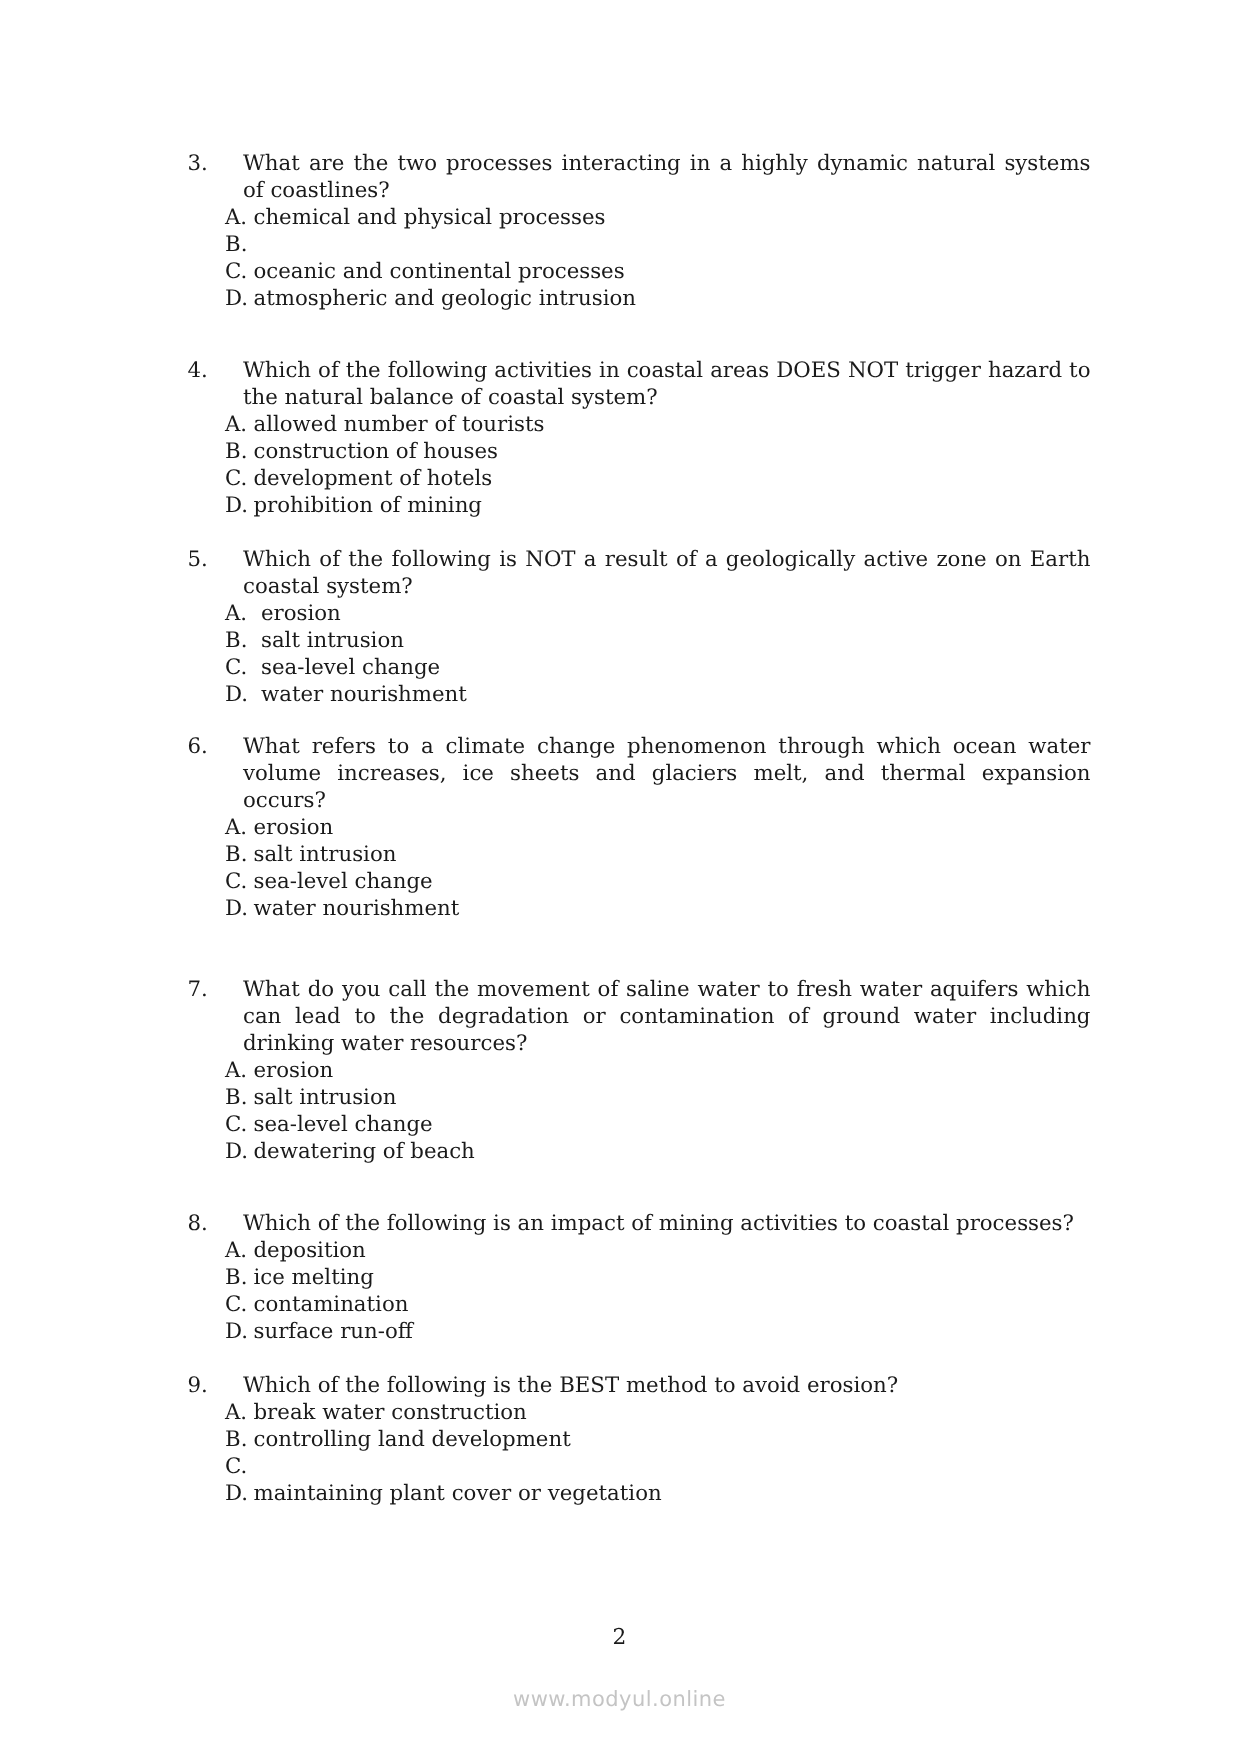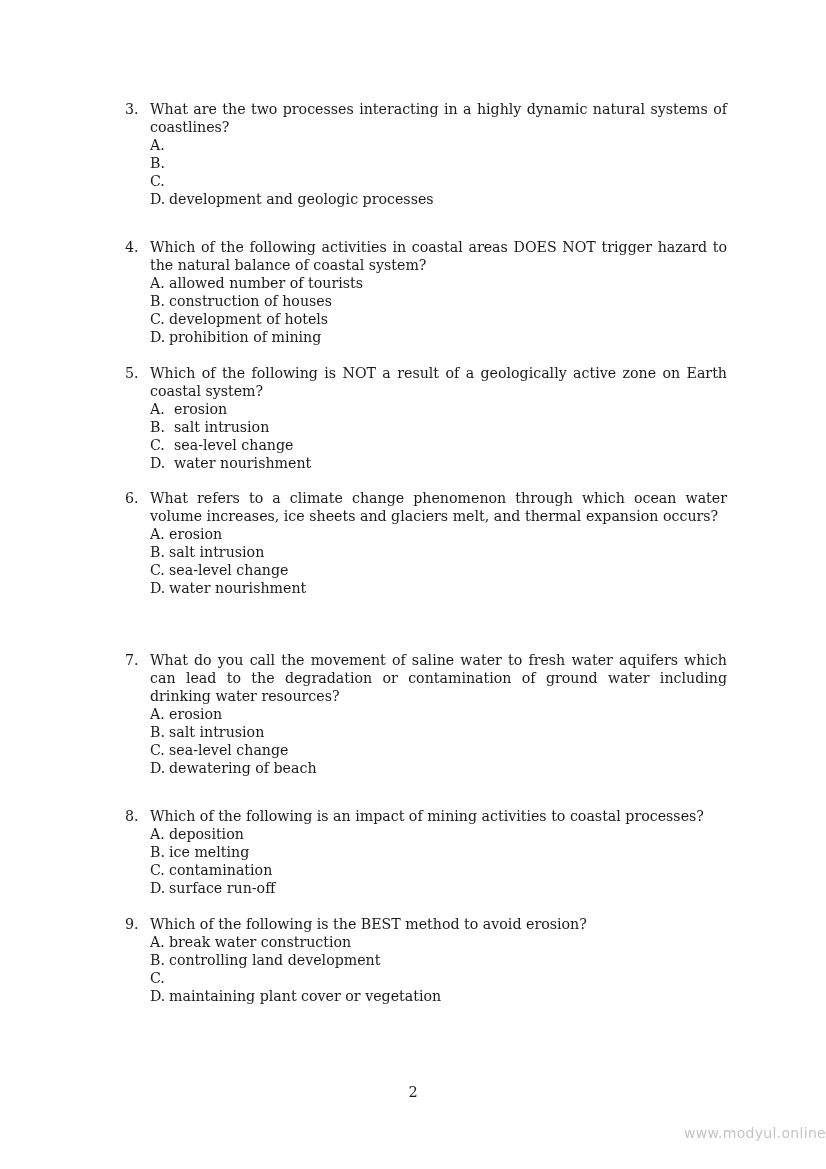--- a/index.html
+++ b/index.html
@@ -33,20 +33,21 @@
       display: flex;
     }
     .q-num {
       width: 25px;
       flex: 0 0 25px;
     }
     .q-text {
       flex: 1 1 auto;
       text-align: justify;
       text-align-last: left;
+      margin-left: 12px;
     }
     .q-text.nojust {
       text-align: center;
     }
     .options {
       margin-left: 25px;
     }
     .option {
       display: flex;
       white-space: nowrap;
@@ -67,50 +68,52 @@
       top: 1083px;
       text-align: center;
       font-size: 14.5px;
       line-height: 18px;
     }
     .watermark {
       position: absolute;
       left: 0;
       width: 826px;
       top: 1125px;
-      text-align: right;
+      text-align: center;
       font-family: "DejaVu Sans", "Liberation Sans", sans-serif;
       font-size: 14px;
       color: #c4c4c4;
       letter-spacing: 0.3px;
     }
   </style>
 </head>
 <body>
 
 <div class="page">
 
   <div class="question" style="top:100px;">
     <div class="q-row">
       <span class="q-num">3.</span>
       <span class="q-text">What are the two processes interacting in a highly dynamic natural systems of coastlines?</span>
     </div>
     <div class="options">
       <div class="option">
           <span class="opt-letter narrow">A.</span>
-        </div>
-      <div class="option">
-          <span class="opt-letter narrow">B.</span>
-        </div>
-      <div class="option">
-          <span class="opt-letter narrow">C.</span>
-        </div>
-      <div class="option">
-          <span class="opt-letter narrow">D.</span>
-          <span>development and geologic processes</span>
+          <span>chemical and physical processes</span>
+        </div>
+      <div class="option">
+          <span class="opt-letter narrow">B.</span>
+        </div>
+      <div class="option">
+          <span class="opt-letter narrow">C.</span>
+          <span>oceanic and continental processes</span>
+        </div>
+      <div class="option">
+          <span class="opt-letter narrow">D.</span>
+          <span>atmospheric and geologic intrusion</span>
         </div>
     </div>
   </div>
 
   <div class="question" style="top:238px;">
     <div class="q-row">
       <span class="q-num">4.</span>
       <span class="q-text">Which of the following activities in coastal areas DOES NOT trigger hazard to the natural balance of coastal system?</span>
     </div>
     <div class="options">

